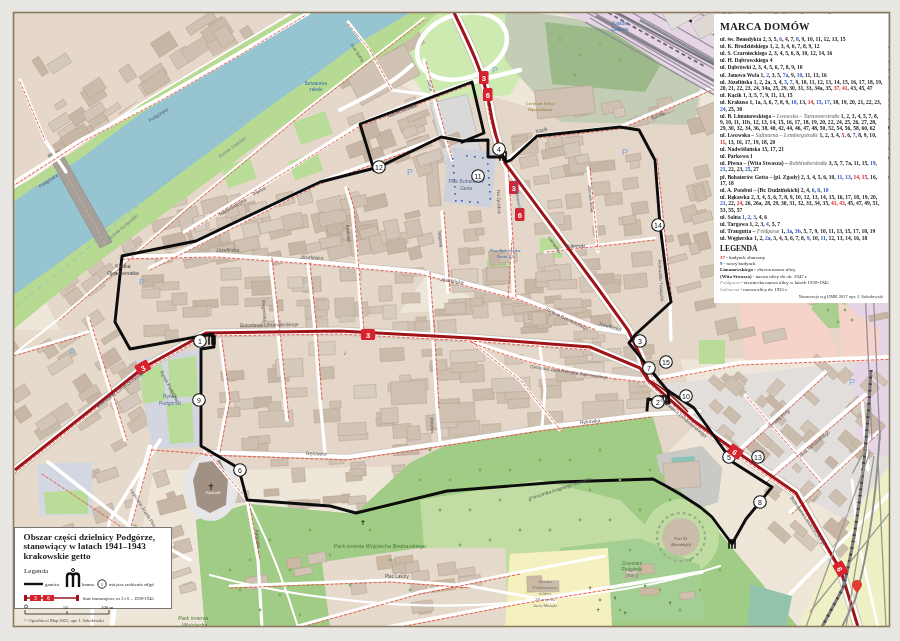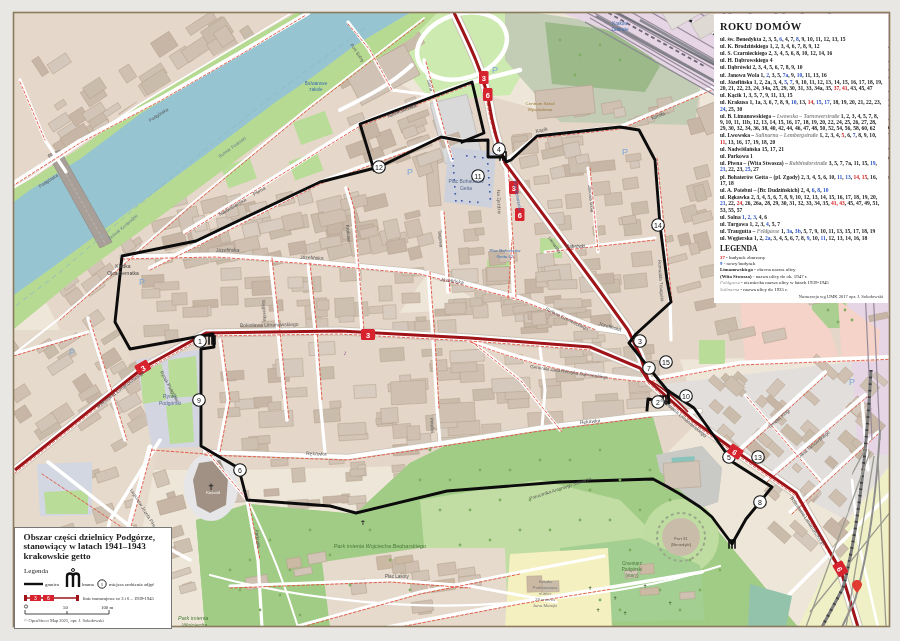--- a/index.html
+++ b/index.html
@@ -1229,21 +1229,21 @@
 
 <div class="panel" id="spis" style="left:714px;top:14px;width:174px;height:289px;padding:7px 5px 0 6px;box-sizing:border-box;font-size:5.55px;line-height:1.13;color:#1a1a1a;">
   <style>
     #spis b{font-weight:bold;}
     #spis .bl{color:#2b52c8;}
     #spis .rd{color:#d42020;}
     #spis .gr{color:#8a8a8a;font-style:italic;}
     #spis p{margin:0 0 0.9px 0;font-weight:bold;}
   </style>
 
-  <div style="font-size:10.5px;font-weight:bold;margin-bottom:3px;letter-spacing:0.3px;">ROKU DOMÓW</div>
+  <div style="font-size:10.5px;font-weight:bold;margin-bottom:3px;letter-spacing:0.3px;">MARCA DOMÓW</div>
 
   <p>ul. św. Benedykta 2, 3, 5, <span class="bl">6</span>, 4, 7, <span class="bl">8</span>, 9, 10, 11, 12, 13, 15</p>
   <p>ul. K. Brodzińskiego 1, 2, 3, 4, 6, 7, 8, 9, 12</p>
   <p>ul. S. Czarnieckiego 2, 3, 4, 5, 6, 8, 10, 12, 14, 16</p>
   <p>ul. H. Dąbrowskiego 4</p>
   <p>ul. Dąbrówki 2, 3, 4, 5, 6, 7, 8, 9, 10</p>
   <p>ul. Janowa Wola 1, <span class="bl">2</span>, 3, 5, <span class="bl">7a</span>, 9, <span class="bl">10</span>, 11, 13, 16</p>
   <p>ul. Józefińska 1, 2, 2a, 3, 4, <span class="bl">5</span>, <span class="bl">7</span>, 9, 10, 11, 12, 13, 14, 15, 16, 17, 18, 19, 20, 21, 22, 23, 24, 34a, 25, 29, 30, 31, 33, 34a, 35, <span class="rd">37, 41</span>, 43, 45, 47</p>
   <p>ul. Kącik 1, 3, 5, 7, 9, 11, 13, 15</p>
   <p>ul. Krakusa 1, 1a, 3, 6, 7, 8, 9, <span class="bl">10</span>, 13, <span class="rd">14</span>, <span class="bl">15</span>, <span class="bl">17</span>, 18, 19, 20, 21, 22, 23, <span class="bl">24</span>, 25, 30</p>
@@ -1266,21 +1266,21 @@
     <div><span class="bl" style="font-weight:bold;">9</span> - nowy budynek</div>
     <div><b>Limanowskiego</b> - obecna nazwa ulicy</div>
     <div><b>(Wita Stwosza)</b> - nazwa ulicy do ok. 1947 r.</div>
     <div><span class="gr">Feldgasse</span> - niemiecka nazwa ulicy w latach 1939-1945</div>
     <div><span class="gr">Salinarna</span> - nazwa ulicy do 1935 r.</div>
   </div>
 
   <div style="font-size:4.6px;text-align:right;margin-top:1px;color:#333;">Numeracja wg UMK 2017 opr. J. Sokołowski</div>
 </div>
 
-<div class="panel" id="legendbox" style="left:14px;top:527px;width:158px;height:102px;border:1px solid #777;box-sizing:border-box;text-decoration:underline;">
+<div class="panel" id="legendbox" style="left:14px;top:527px;width:158px;height:82px;border:1px solid #777;box-sizing:border-box;text-decoration:underline;">
   <svg width="156" height="96">
 
     <g font-family="Liberation Serif,serif" font-size="9.2px" font-weight="bold" fill="#222">
       <text x="8.5" y="12">Obszar części dzielnicy Podgórze,</text>
       <text x="8.5" y="21.4">stanowiący w latach 1941–1943</text>
       <text x="8.5" y="30.8">krakowskie getto</text>
     </g>
 
     <text x="9" y="45" font-family="Liberation Serif,serif" font-size="7px" fill="#222">Legenda</text>
 

